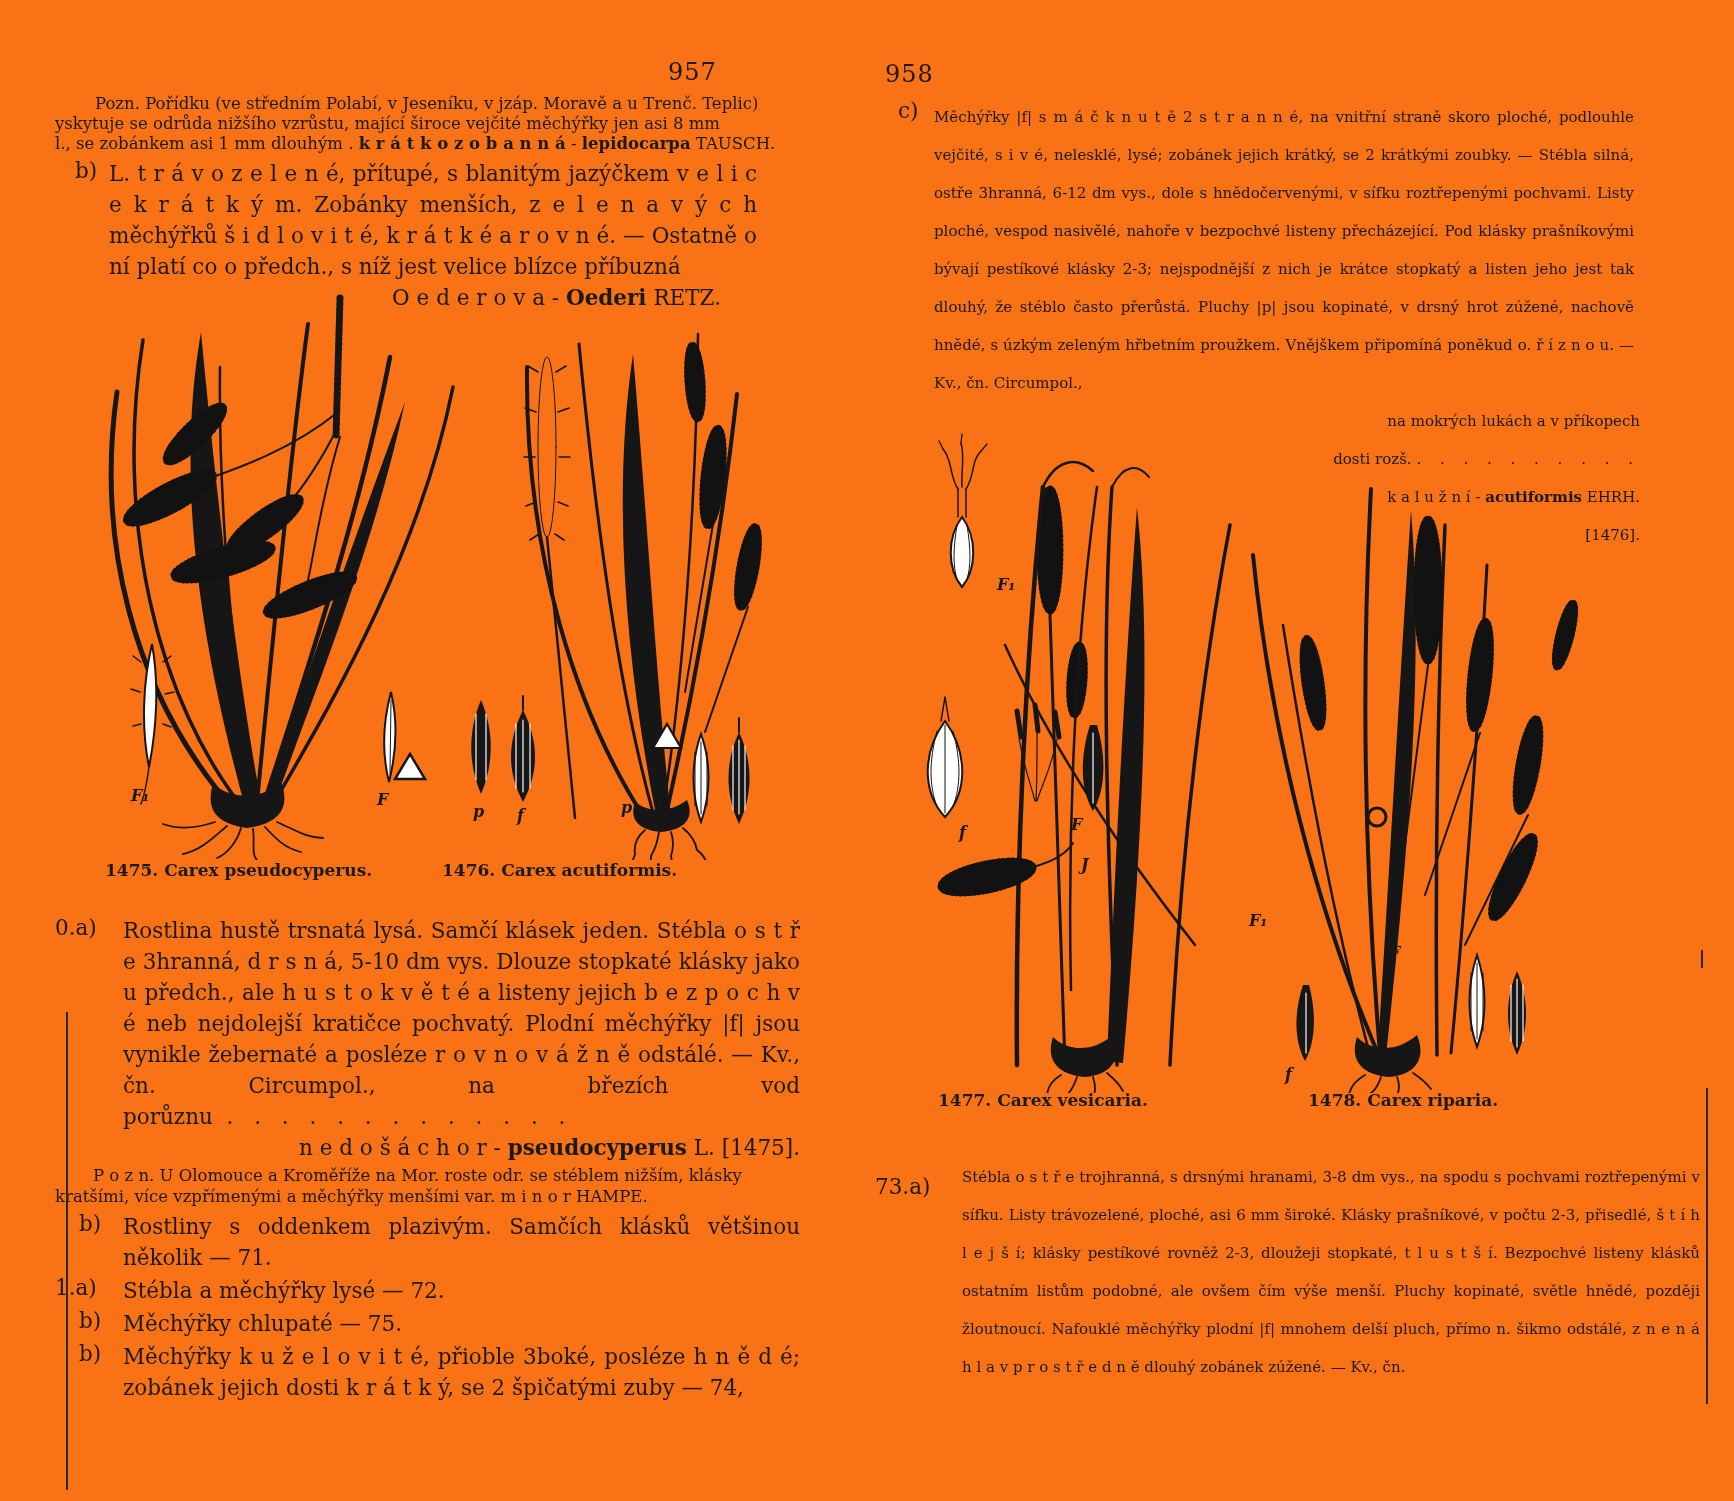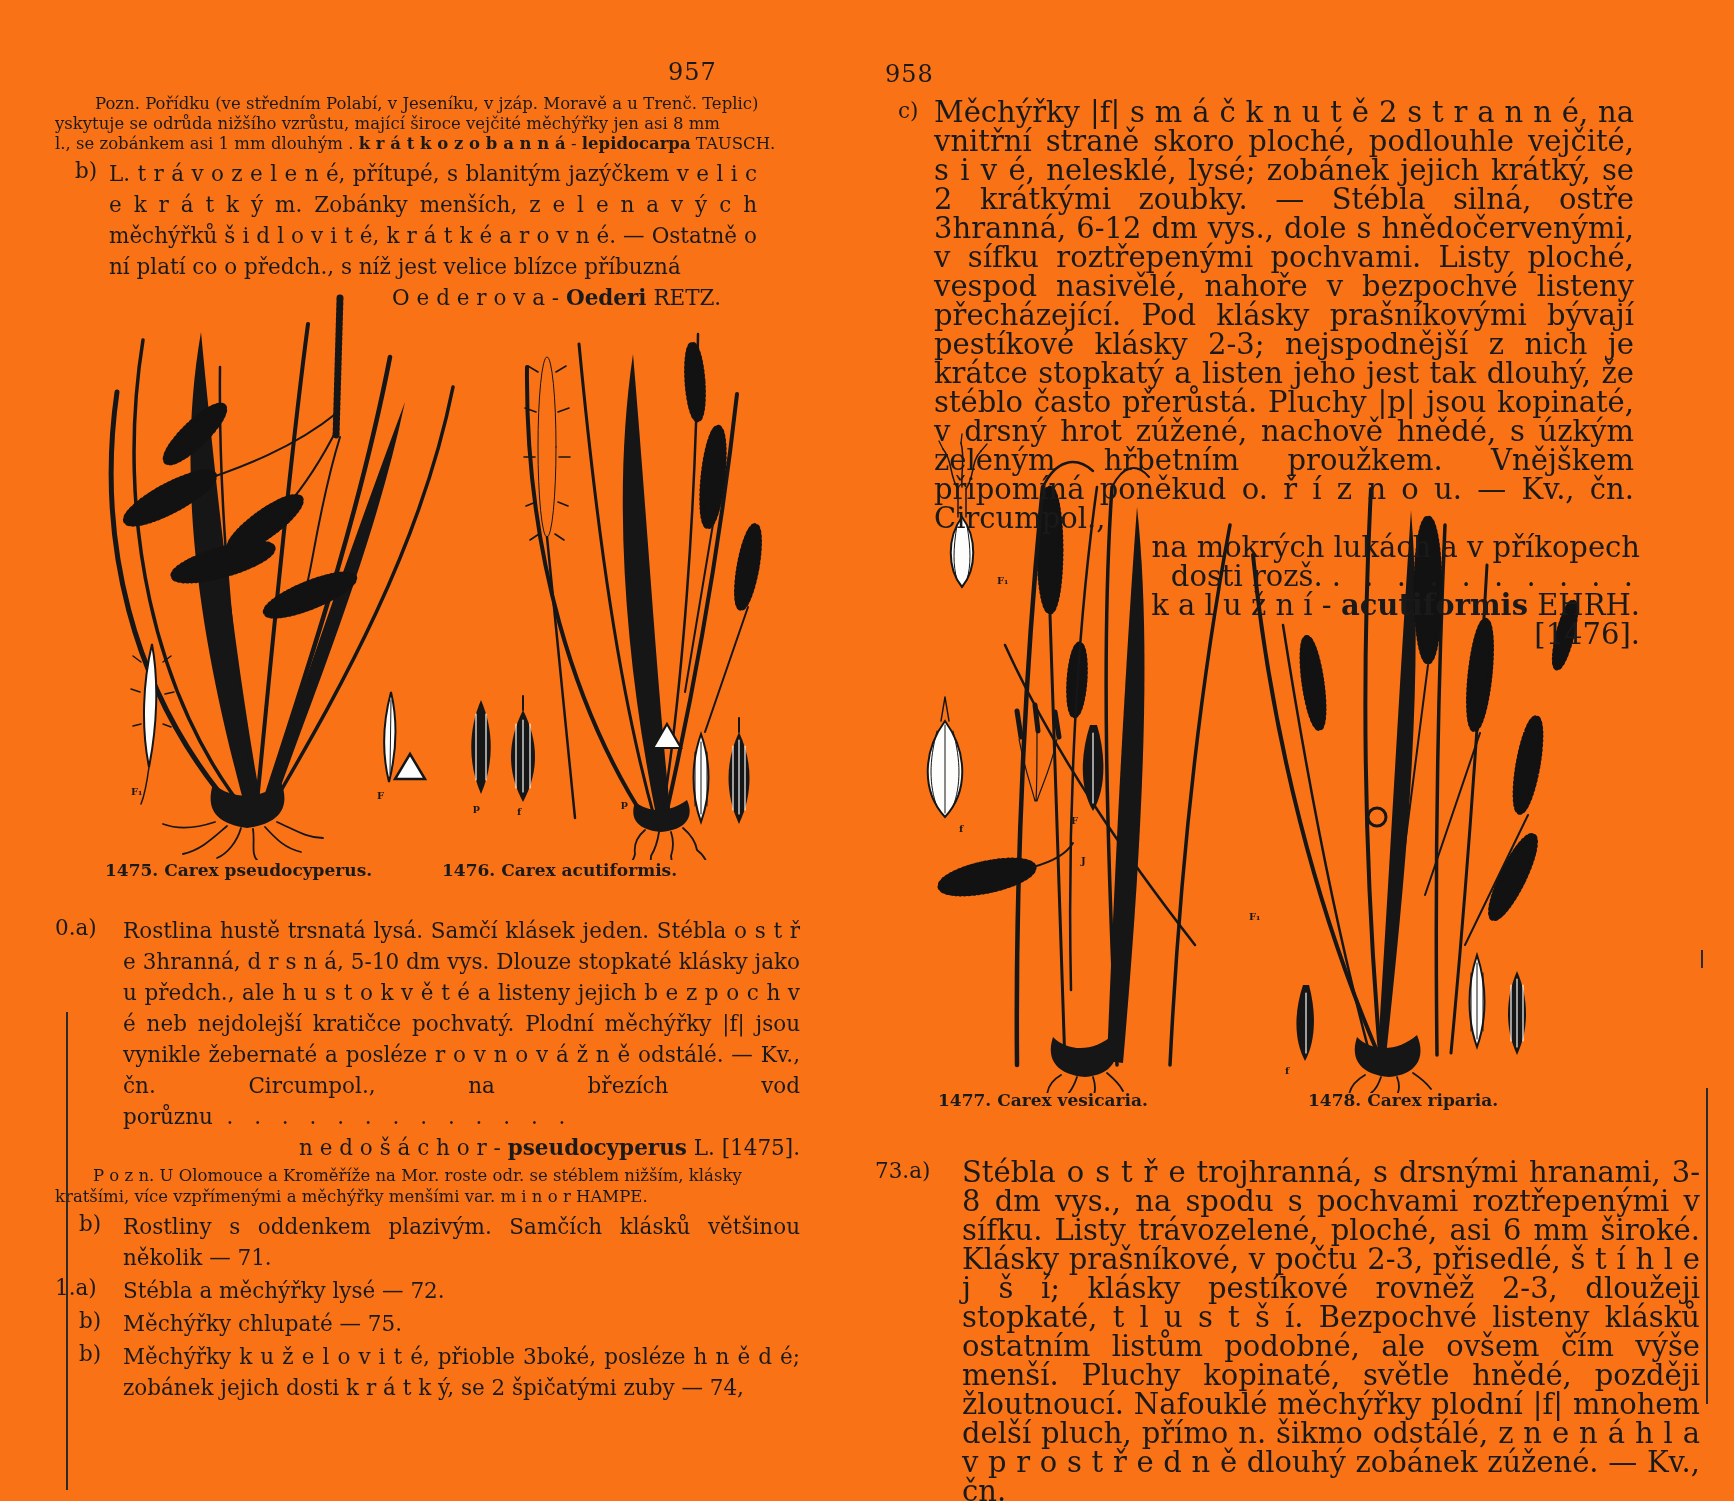--- a/index.html
+++ b/index.html
@@ -2,35 +2,35 @@
 <html><head>
 <meta charset="utf-8">
 <style>
   html,body{margin:0;padding:0;background:#e8e8e8;}
   .canvas{position:relative;width:1734px;height:1501px;background:#f97316;overflow:hidden;
           font-family:"DejaVu Serif","Liberation Serif",serif;color:#1a1a1a;}
   .abs{position:absolute;}
   .pageno{font-size:24px;letter-spacing:1px;}
   .nt{font-size:16.5px;line-height:20px;white-space:nowrap;}
   .body-txt{font-size:21.5px;line-height:31px;text-align:justify;}
-  .body-txt2{font-size:29px;line-height:29px;text-align:justify;}
+  .body-txt2{font-size:15px;line-height:38px;text-align:justify;}
   .sp-right{text-align:right;}
   .b{font-weight:bold;}
   .cap{font-size:17px;font-weight:bold;white-space:nowrap;}
   .kv{position:relative;}
   .kv-item{position:relative;padding-left:68px;margin-bottom:2px;}
   .kv-lbl{position:absolute;top:0;font-size:21.5px;}
   .kv-lbl.n{left:0px;}
   .kv-lbl.l{left:24px;}
   .smallnote{font-size:16.5px;line-height:21px;text-align:justify;}
   .smallnote .ind{display:inline-block;width:38px;}
   .dots{letter-spacing:7px;white-space:nowrap;}
   .vrule{position:absolute;width:2px;background:#2a2a2a;}
   .illu{position:absolute;}
-  .figlbl{position:absolute;font-weight:bold;font-size:10px;color:#181818;}
+  .figlbl{position:absolute;font-style:italic;font-weight:bold;font-size:16px;color:#181818;}
   .illu svg path,.illu svg ellipse,.illu svg circle{stroke:#161616;fill:none;stroke-linecap:round;}
   .illu svg .fl{fill:#161616;stroke:none;}
   .illu svg .ck{fill:#121212;stroke:#121212;stroke-width:5;stroke-dasharray:1.5 3;}
   .illu svg .wr{stroke:#fbfbfb;fill:none;}
   .illu svg .wh{fill:#fdfdfc;}
 </style>
 </head>
 <body>
 
 <div class="canvas">
@@ -247,20 +247,20 @@
     <div class="body-txt2 sp-right" style="margin-left:64px;width:706px;">na mokrých lukách a v příkopech</div>
     <div class="body-txt2 sp-right" style="margin-left:64px;width:706px;"><span>dosti rozš.  </span><span class="dots">. . . . . . . . . .</span></div>
     <div class="body-txt2 sp-right" style="margin-left:64px;width:706px;"><span>k a l u ž n í</span><span> - </span><span class="b">acutiformis</span><span> EHRH.</span></div>
     <div class="body-txt2 sp-right" style="margin-left:64px;width:706px;">[1476].</div>
   </div>
 
   <div class="abs cap" style="left:938px;top:1090px;">1477. Carex vesicaria.</div>
   <div class="abs cap" style="left:1308px;top:1090px;">1478. Carex riparia.</div>
 
   <div class="abs" style="left:870px;top:1158px;width:832px;">
-    <span class="abs" style="left:5px;top:0;font-size:21.5px;">73.a)</span>
+    <span class="abs" style="left:5px;top:16px;font-size:21.5px;">73.a)</span>
     <div class="body-txt2" style="margin-left:92px;width:738px;">Stébla o s t ř e  trojhranná, s drsnými hranami, 3-8 dm vys., na spodu s pochvami roztřepenými v sífku. Listy trávozelené, ploché, asi 6 mm široké. Klásky prašníkové, v počtu 2-3, přisedlé, š t í h l e j š í;  klásky pestíkové rovněž 2-3, dloužeji stopkaté, t l u s t š í.  Bezpochvé listeny klásků ostatním listům podobné, ale ovšem čím výše menší. Pluchy kopinaté, světle hnědé, později žloutnoucí. Nafouklé měchýřky plodní |f| mnohem delší pluch, přímo n. šikmo odstálé, z n e n á h l a v  p r o s t ř e d n ě  dlouhý zobánek zúžené. — Kv., čn.</div>
   </div>
 
   <div class="vrule" style="left:1706px;top:1088px;height:316px;"></div>
   <div class="vrule" style="left:1701px;top:950px;height:18px;"></div>
 
 </div>
 
 </body></html>

